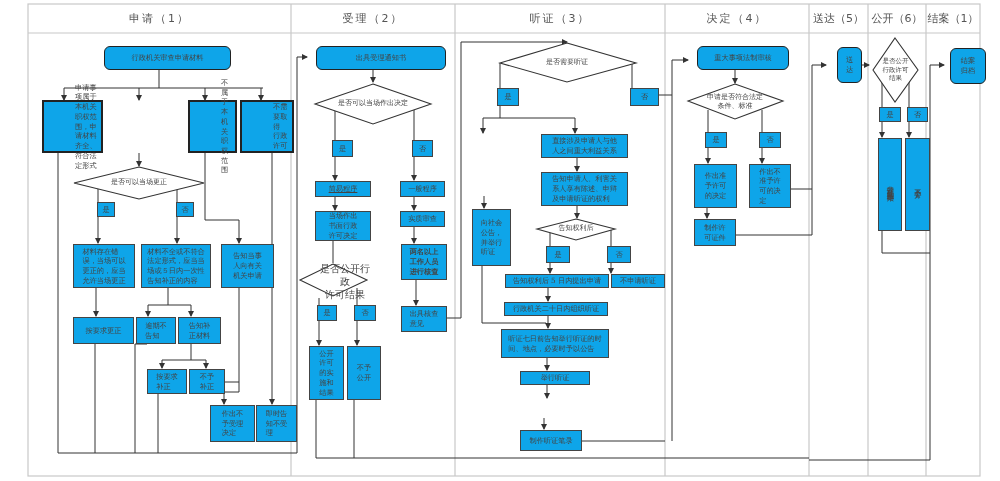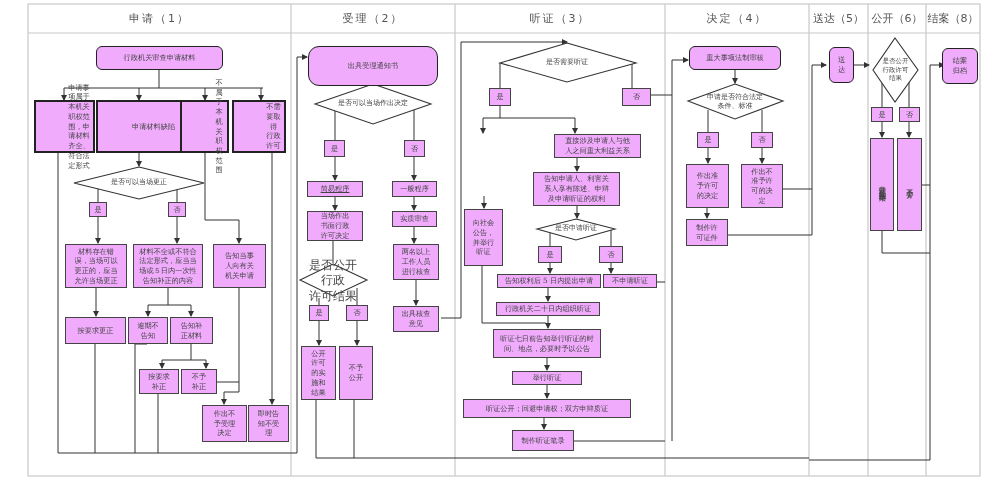--- a/index.html
+++ b/index.html
@@ -2,23 +2,23 @@
 <html><head>
 <meta charset="utf-8">
 <style>
   html, body { margin:0; padding:0; background:#ffffff; }
   body { width:1000px; height:481px; overflow:hidden; position:relative;
          font-family:"DejaVu Serif", "Liberation Serif", serif; color:#333; }
   #canvas { position:absolute; left:0; top:0; width:1000px; height:481px; }
   .lane-title { position:absolute; top:8px; height:22px; line-height:22px;
                 text-align:center; font-size:11px; letter-spacing:2px; color:#555;
                 font-family:"DejaVu Sans", "Liberation Sans", sans-serif; }
-  .node { position:absolute; box-sizing:border-box; border:1.2px solid #444; background:#f0abfc;
-          display:flex; align-items:center; justify-content:center; text-align:center;
-          font-size:7.2px; line-height:1.35; color:#444; padding:1px 2px; white-space:pre-line; }
+  .node { position:absolute; box-sizing:border-box; border:1.2px solid #444; background:#0ea5e9;
+          display:flex; align-items:center; justify-content:center; text-align:left;
+          font-size:7.2px; line-height:1.35; color:#444; padding:1px 2px; white-space:pre-line;margin-left:8px; }
   .node.bold { border:2px solid #222;padding-left:31px; }
   .node.rounded { border-radius:6px; border:1.6px solid #222; }
   .node.vert { writing-mode:vertical-rl; letter-spacing:1px; }
   .dtext { position:absolute; display:flex; align-items:center; justify-content:center;
            text-align:center; font-size:7px; line-height:1.3; color:#444; white-space:pre-line; }
 </style>
 </head>
 <body>
 
 <div id="canvas">
@@ -162,29 +162,28 @@
       <polygon points="895,38 918,70 895,102 873,70"></polygon>
     </g>
   </svg>
 
   <div class="lane-title" style="left:28px;width:263px;">申请（1）</div>
   <div class="lane-title" style="left:291px;width:164px;">受理（2）</div>
   <div class="lane-title" style="left:455px;width:210px;">听证（3）</div>
   <div class="lane-title" style="left:665px;width:144px;">决定（4）</div>
   <div class="lane-title" style="left:809px;width:59px;letter-spacing:0;">送达（5）</div>
   <div class="lane-title" style="left:868px;width:58px;letter-spacing:0;">公开（6）</div>
-  <div class="lane-title" style="left:926px;width:54px;letter-spacing:0;">结案（8）</div>
+  <div class="lane-title" style="left:926px;width:54px;letter-spacing:0;">结案（1）</div>
 
   <div class="node rounded" style="left:96px;top:46px;width:127px;height:24px;">行政机关审查申请材料</div>
   <div class="node bold" style="left:34px;top:100px;width:61px;height:53px;">申请事项属于
 本机关职权范
 围，申请材料
 齐全、符合法
 定形式</div>
-  <div class="node bold" style="left:96px;top:100px;width:86px;height:53px;">申请材料缺陷</div>
   <div class="node bold" style="left:180px;top:100px;width:49px;height:53px;">不属于本
 机关职权
 范围</div>
   <div class="node bold" style="left:232px;top:100px;width:54px;height:53px;">不需要取得
 行政许可</div>
   <div class="dtext" style="left:84px;top:176px;width:110px;height:14px;">是否可以当场更正</div>
   <div class="node" style="left:89px;top:202px;width:18px;height:15px;">是</div>
   <div class="node" style="left:168px;top:202px;width:18px;height:15px;">否</div>
   <div class="node" style="left:65px;top:244px;width:62px;height:44px;">材料存在错
 误，当场可以
@@ -206,69 +205,68 @@
 补正</div>
   <div class="node" style="left:181px;top:369px;width:36px;height:25px;">不予
 补正</div>
   <div class="node" style="left:202px;top:405px;width:45px;height:37px;">作出不
 予受理
 决定</div>
   <div class="node" style="left:248px;top:405px;width:41px;height:37px;">即时告
 知不受
 理</div>
 
-  <div class="node rounded" style="left:308px;top:46px;width:130px;height:40px;border-radius:11px;">出具受理通知书</div>
+  <div class="node rounded" style="left:308px;top:46px;width:130px;height:24px;">出具受理通知书</div>
   <div class="dtext" style="left:320px;top:97px;width:106px;height:14px;">是否可以当场作出决定</div>
   <div class="node" style="left:324px;top:140px;width:21px;height:17px;">是</div>
   <div class="node" style="left:404px;top:140px;width:21px;height:17px;">否</div>
   <div class="node" style="left:307px;top:181px;width:56px;height:16px;text-decoration:underline;">简易程序</div>
   <div class="node" style="left:392px;top:181px;width:45px;height:16px;">一般程序</div>
   <div class="node" style="left:307px;top:211px;width:56px;height:30px;">当场作出
 书面行政
 许可决定</div>
   <div class="node" style="left:392px;top:211px;width:45px;height:16px;">实质审查</div>
-  <div class="node" style="left:393px;top:244px;width:46px;height:36px;">两名以上
+  <div class="node" style="left:393px;top:244px;width:46px;height:36px;font-weight:bold;">两名以上
 工作人员
 进行核查</div>
   <div class="node" style="left:393px;top:306px;width:46px;height:26px;">出具核查
 意见</div>
-  <div class="dtext" style="left:304px;top:272px;width:58px;height:18px;font-size:12px;">是否公开行政
+  <div class="dtext" style="left:316px;top:272px;width:58px;height:18px;font-size:10px;">是否公开行政
 许可结果</div>
   <div class="node" style="left:309px;top:305px;width:20px;height:16px;">是</div>
   <div class="node" style="left:346px;top:305px;width:22px;height:16px;">否</div>
   <div class="node" style="left:301px;top:346px;width:35px;height:54px;">公开
 许可
 的实
 施和
 结果</div>
   <div class="node" style="left:339px;top:346px;width:34px;height:54px;">不予
 公开</div>
 
   <div class="dtext" style="left:527px;top:56px;width:80px;height:14px;">是否需要听证</div>
   <div class="node" style="left:489px;top:88px;width:22px;height:18px;">是</div>
   <div class="node" style="left:622px;top:88px;width:29px;height:18px;">否</div>
-  <div class="node" style="left:554px;top:134px;width:87px;height:24px;">直接涉及申请人与他
+  <div class="node" style="left:533px;top:134px;width:87px;height:24px;">直接涉及申请人与他
 人之间重大利益关系</div>
   <div class="node" style="left:464px;top:209px;width:39px;height:57px;">向社会
 公告，
 并举行
 听证</div>
   <div class="node" style="left:533px;top:172px;width:87px;height:34px;">告知申请人、利害关
 系人享有陈述、申辩
 及申请听证的权利</div>
-  <div class="dtext" style="left:548px;top:223px;width:56px;height:12px;">是否申请听证</div>
+  <div class="dtext" style="left:548px;top:223px;width:56px;height:12px;">告知权利后</div>
   <div class="node" style="left:538px;top:246px;width:24px;height:17px;">是</div>
   <div class="node" style="left:599px;top:246px;width:24px;height:17px;">否</div>
   <div class="node" style="left:497px;top:274px;width:104px;height:14px;">告知权利后 5 日内提出申请</div>
   <div class="node" style="left:603px;top:274px;width:54px;height:14px;">不申请听证</div>
   <div class="node" style="left:496px;top:302px;width:104px;height:14px;">行政机关二十日内组织听证</div>
   <div class="node" style="left:493px;top:329px;width:108px;height:29px;">听证七日前告知举行听证的时
 间、地点，必要时予以公告</div>
   <div class="node" style="left:512px;top:371px;width:70px;height:14px;">举行听证</div>
-  <div class="node" style="left:463px;top:399px;width:168px;height:19px;">听证公开；回避申请权；双方申辩质证</div>
   <div class="node" style="left:512px;top:430px;width:62px;height:21px;">制作听证笔录</div>
 
   <div class="node rounded" style="left:689px;top:46px;width:92px;height:24px;">重大事项法制审核</div>
   <div class="dtext" style="left:698px;top:93px;width:74px;height:18px;">申请是否符合法定
 条件、标准</div>
   <div class="node" style="left:697px;top:132px;width:22px;height:16px;">是</div>
   <div class="node" style="left:751px;top:132px;width:22px;height:16px;">否</div>
   <div class="node" style="left:686px;top:164px;width:43px;height:44px;">作出准
 予许可
 的决定</div>

